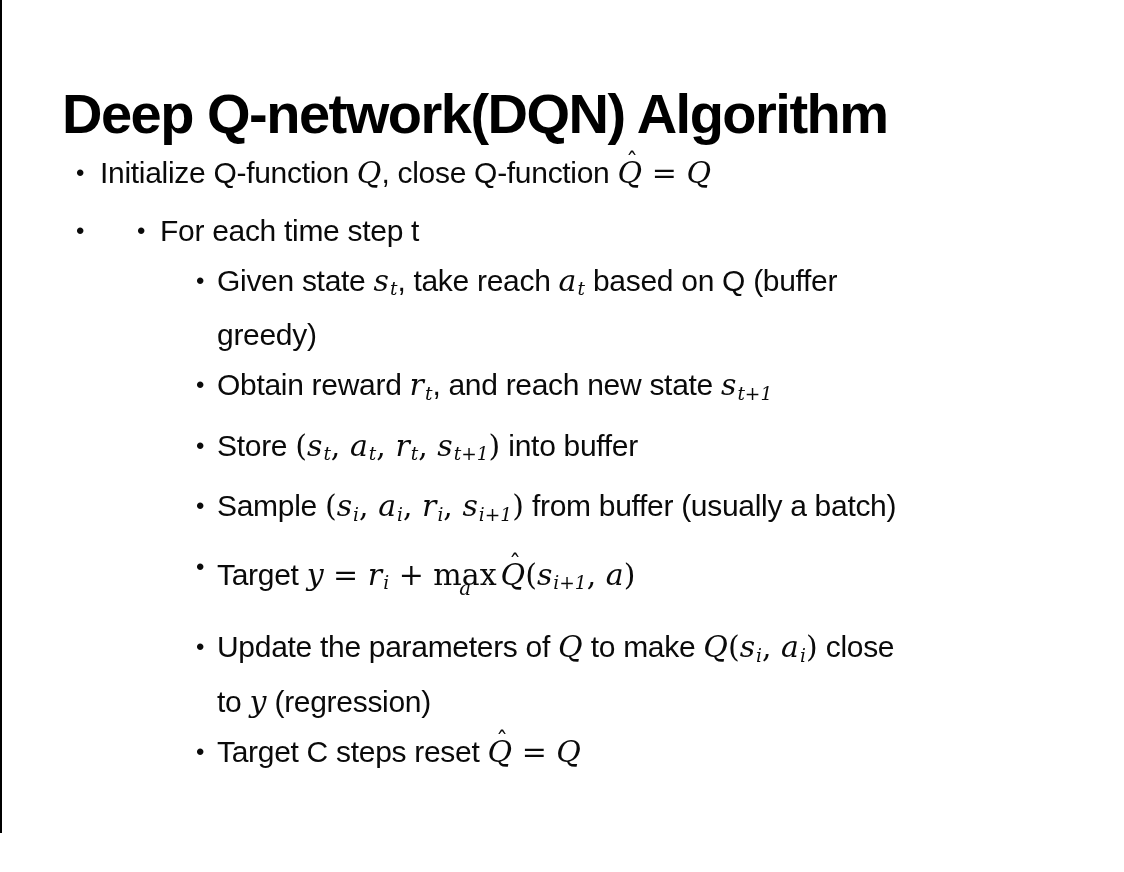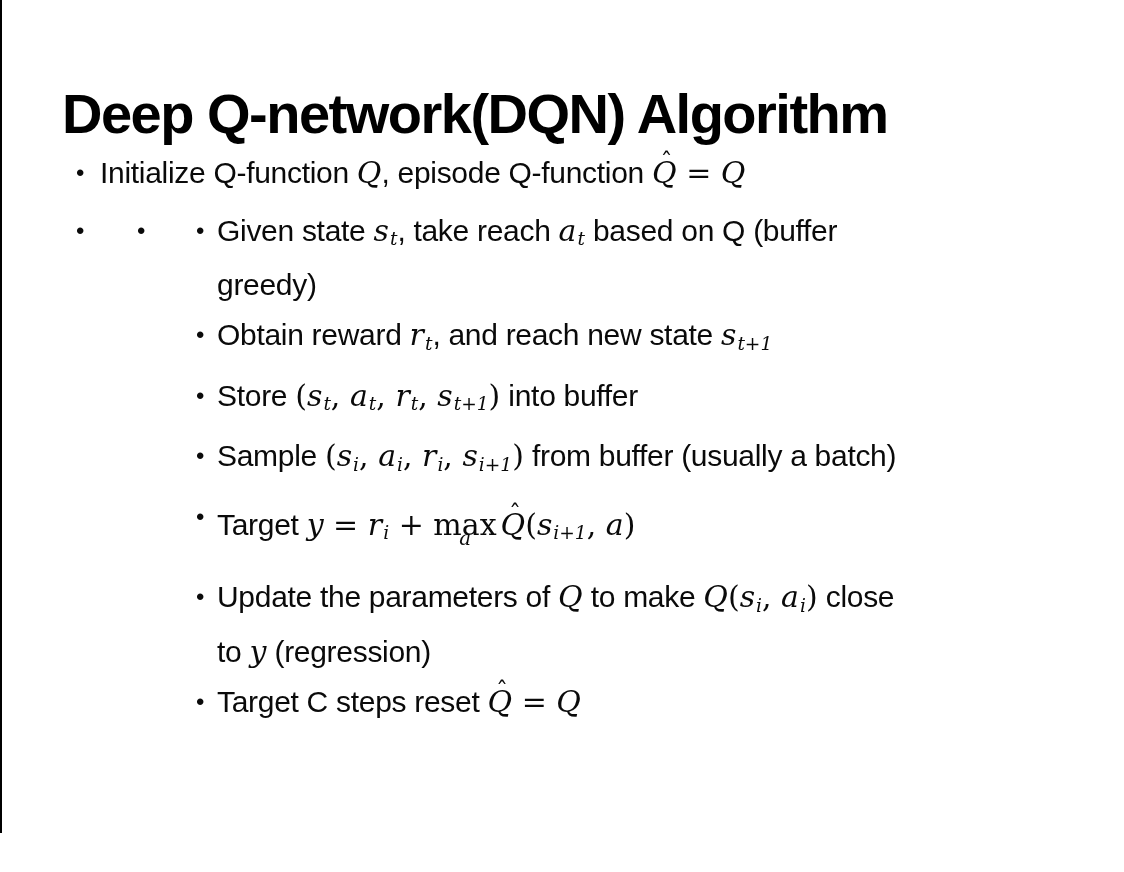--- a/index.html
+++ b/index.html
@@ -57,29 +57,30 @@
 
 <div class="slide">
   <div class="left-edge"></div>
 
   <h1 class="title">Deep Q-network(DQN) Algorithm</h1>
 
   <div class="content">
 
     <div class="li l1 mb-12">
       <span class="marker">•</span>
-      <span><span>Initialize Q-function </span><span class="mi">Q</span><span>, episode Q-function </span><span class="hatwrap"><span class="mi">Q</span><span class="hat">ˆ</span></span><span class="mr"> = </span><span class="mi">Q</span></span>
+      <span><span>Initialize Q-function </span><span class="mi">Q</span><span>, close Q-function </span><span class="hatwrap"><span class="mi">Q</span><span class="hat">ˆ</span></span><span class="mr"> = </span><span class="mi">Q</span></span>
     </div>
 
     <div class="li l1 mb-11">
       <span class="marker">•</span>
     </div>
 
     <div class="li l2 mb-4">
       <span class="marker">•</span>
+      <span>For each time step t</span>
     </div>
 
     <div class="li l3 mb-4">
       <span class="marker">•</span>
       <span><span>Given state </span><span class="mi">s</span><span class="mi sub">t</span><span>, take reach </span><span class="mi">a</span><span class="mi sub">t</span><span> based on Q (buffer</span><br><span>greedy)</span></span>
     </div>
 
     <div class="li l3 mb-6">
       <span class="marker">•</span>
       <span><span>Obtain reward </span><span class="mi">r</span><span class="mi sub">t</span><span>, and reach new state </span><span class="mi">s</span><span class="mi sub">t+1</span></span>

